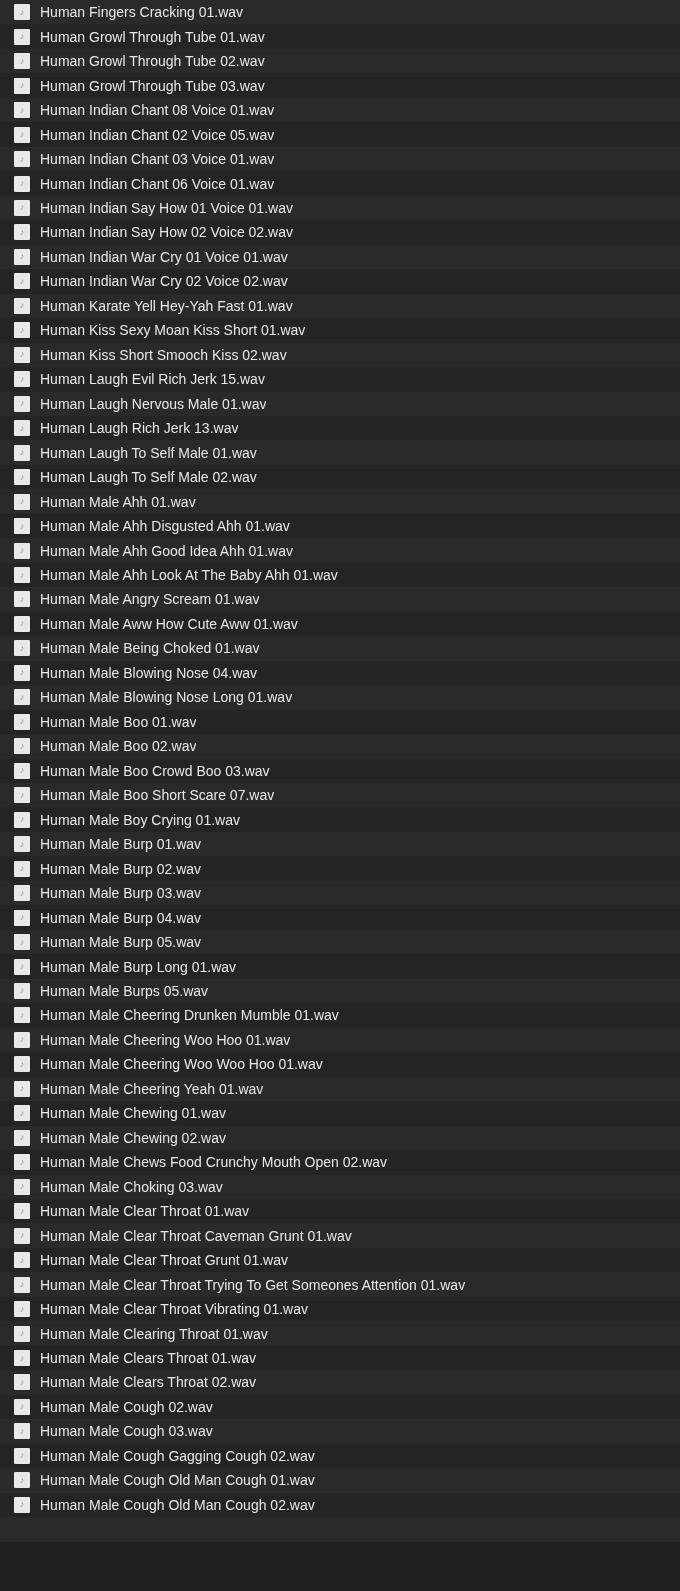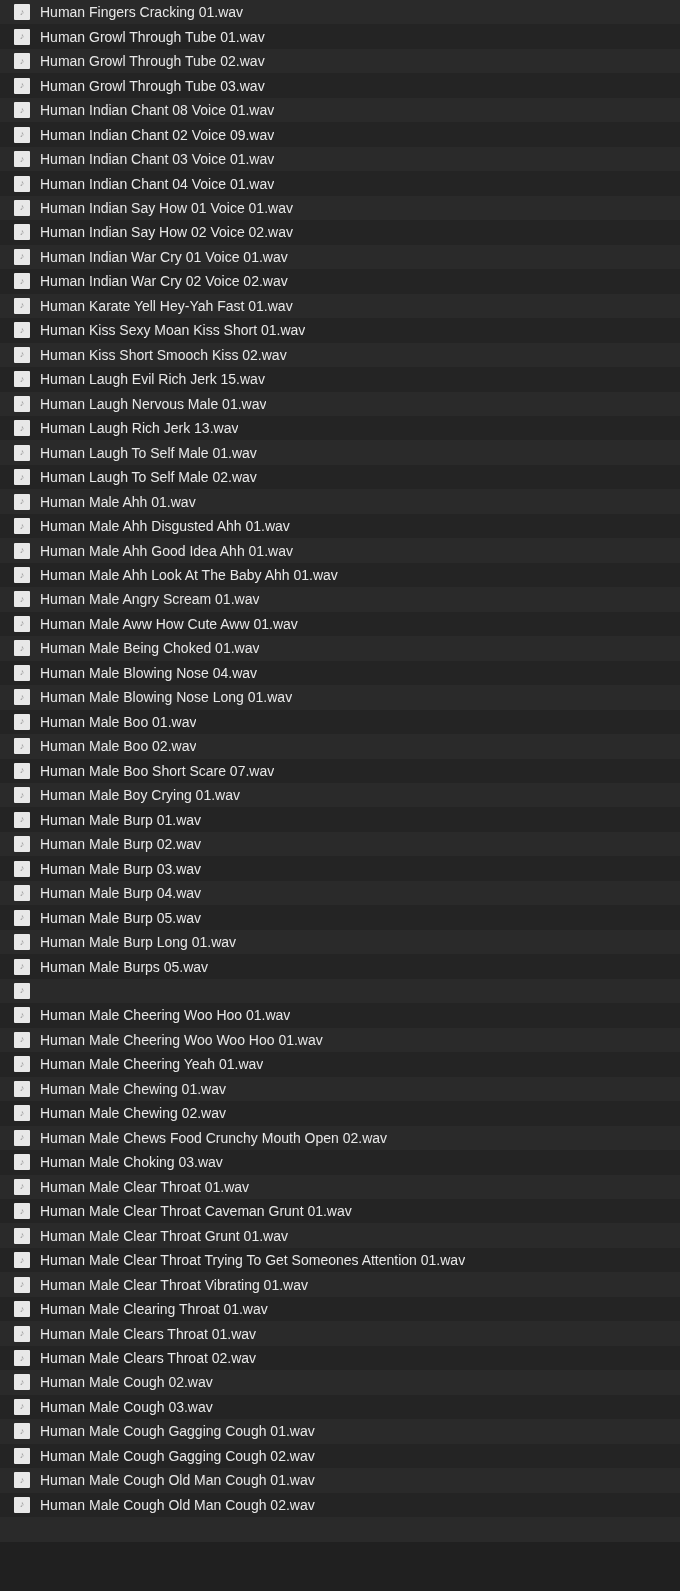--- a/index.html
+++ b/index.html
@@ -69,29 +69,29 @@
     <div class="file-row">
       <div class="file-icon"></div>
       <div class="file-name">Human Growl Through Tube 03.wav</div>
     </div>
     <div class="file-row">
       <div class="file-icon"></div>
       <div class="file-name">Human Indian Chant 08 Voice 01.wav</div>
     </div>
     <div class="file-row">
       <div class="file-icon"></div>
-      <div class="file-name">Human Indian Chant 02 Voice 09.wav</div>
+      <div class="file-name">Human Indian Chant 02 Voice 05.wav</div>
     </div>
     <div class="file-row">
       <div class="file-icon"></div>
       <div class="file-name">Human Indian Chant 03 Voice 01.wav</div>
     </div>
     <div class="file-row">
       <div class="file-icon"></div>
-      <div class="file-name">Human Indian Chant 04 Voice 01.wav</div>
+      <div class="file-name">Human Indian Chant 06 Voice 01.wav</div>
     </div>
     <div class="file-row">
       <div class="file-icon"></div>
       <div class="file-name">Human Indian Say How 01 Voice 01.wav</div>
     </div>
     <div class="file-row">
       <div class="file-icon"></div>
       <div class="file-name">Human Indian Say How 02 Voice 02.wav</div>
     </div>
     <div class="file-row">
@@ -173,20 +173,24 @@
     <div class="file-row">
       <div class="file-icon"></div>
       <div class="file-name">Human Male Boo 01.wav</div>
     </div>
     <div class="file-row">
       <div class="file-icon"></div>
       <div class="file-name">Human Male Boo 02.wav</div>
     </div>
     <div class="file-row">
       <div class="file-icon"></div>
+      <div class="file-name">Human Male Boo Crowd Boo 03.wav</div>
+    </div>
+    <div class="file-row">
+      <div class="file-icon"></div>
       <div class="file-name">Human Male Boo Short Scare 07.wav</div>
     </div>
     <div class="file-row">
       <div class="file-icon"></div>
       <div class="file-name">Human Male Boy Crying 01.wav</div>
     </div>
     <div class="file-row">
       <div class="file-icon"></div>
       <div class="file-name">Human Male Burp 01.wav</div>
     </div>
@@ -209,20 +213,21 @@
     <div class="file-row">
       <div class="file-icon"></div>
       <div class="file-name">Human Male Burp Long 01.wav</div>
     </div>
     <div class="file-row">
       <div class="file-icon"></div>
       <div class="file-name">Human Male Burps 05.wav</div>
     </div>
     <div class="file-row">
       <div class="file-icon"></div>
+      <div class="file-name">Human Male Cheering Drunken Mumble 01.wav</div>
     </div>
     <div class="file-row">
       <div class="file-icon"></div>
       <div class="file-name">Human Male Cheering Woo Hoo 01.wav</div>
     </div>
     <div class="file-row">
       <div class="file-icon"></div>
       <div class="file-name">Human Male Cheering Woo Woo Hoo 01.wav</div>
     </div>
     <div class="file-row">
@@ -277,24 +282,20 @@
       <div class="file-icon"></div>
       <div class="file-name">Human Male Clears Throat 02.wav</div>
     </div>
     <div class="file-row">
       <div class="file-icon"></div>
       <div class="file-name">Human Male Cough 02.wav</div>
     </div>
     <div class="file-row">
       <div class="file-icon"></div>
       <div class="file-name">Human Male Cough 03.wav</div>
-    </div>
-    <div class="file-row">
-      <div class="file-icon"></div>
-      <div class="file-name">Human Male Cough Gagging Cough 01.wav</div>
     </div>
     <div class="file-row">
       <div class="file-icon"></div>
       <div class="file-name">Human Male Cough Gagging Cough 02.wav</div>
     </div>
     <div class="file-row">
       <div class="file-icon"></div>
       <div class="file-name">Human Male Cough Old Man Cough 01.wav</div>
     </div>
     <div class="file-row">

